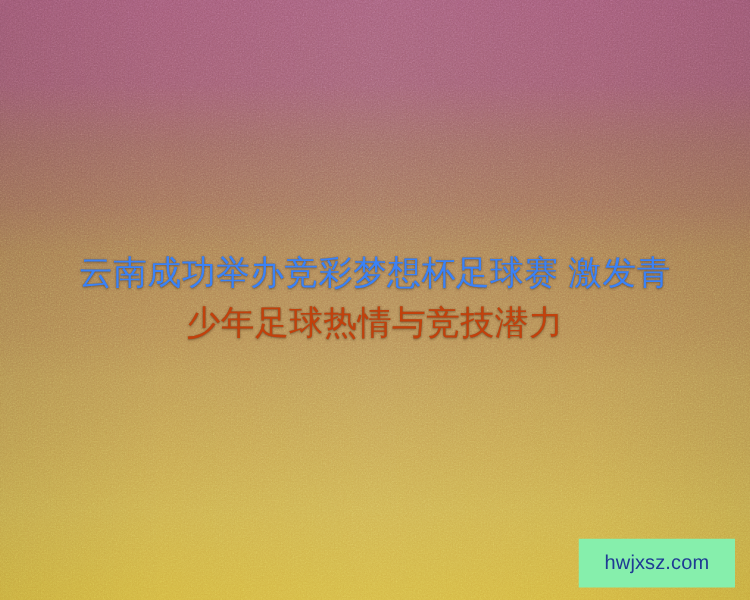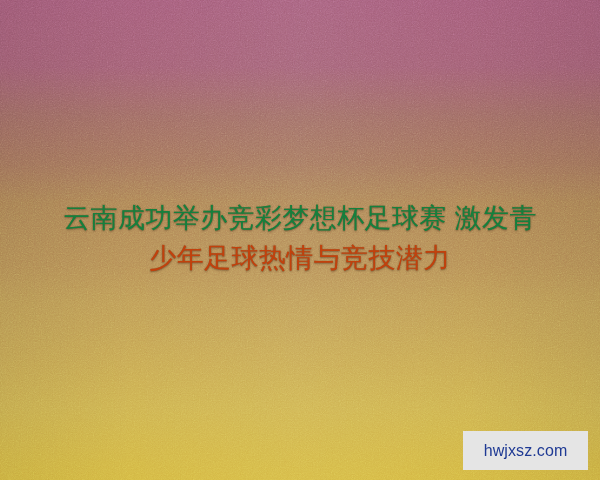--- a/index.html
+++ b/index.html
@@ -109,21 +109,21 @@
 
   <svg id="grain-layer" xmlns="http://www.w3.org/2000/svg" width="604" height="484" preserveAspectRatio="none" aria-hidden="true">
     <filter id="noiseFilter">
       <feTurbulence type="fractalNoise" baseFrequency="0.85" numOctaves="3" stitchTiles="stitch"></feTurbulence>
       <feColorMatrix type="saturate" values="0.15"></feColorMatrix>
     </filter>
     <rect width="100%" height="100%" filter="url(#noiseFilter)"></rect>
   </svg>
 
   <div id="title-block">
-    <span class="title-line" style="color: #15803d;">云南成功举办竞彩梦想杯足球赛 激发青</span>
+    <span class="title-line" style="color: #3b82f6;">云南成功举办竞彩梦想杯足球赛 激发青</span>
     <span class="title-line" style="color: #c2410c;">少年足球热情与竞技潜力</span>
   </div>
 
-  <div id="watermark-badge" style="background-color: #e5e5e5;">
+  <div id="watermark-badge" style="background-color: #86efac;">
     <span id="watermark-text" style="color: rgb(31, 58, 148);">hwjxsz.com</span>
   </div>
 
 </div>
 
 </body></html>

